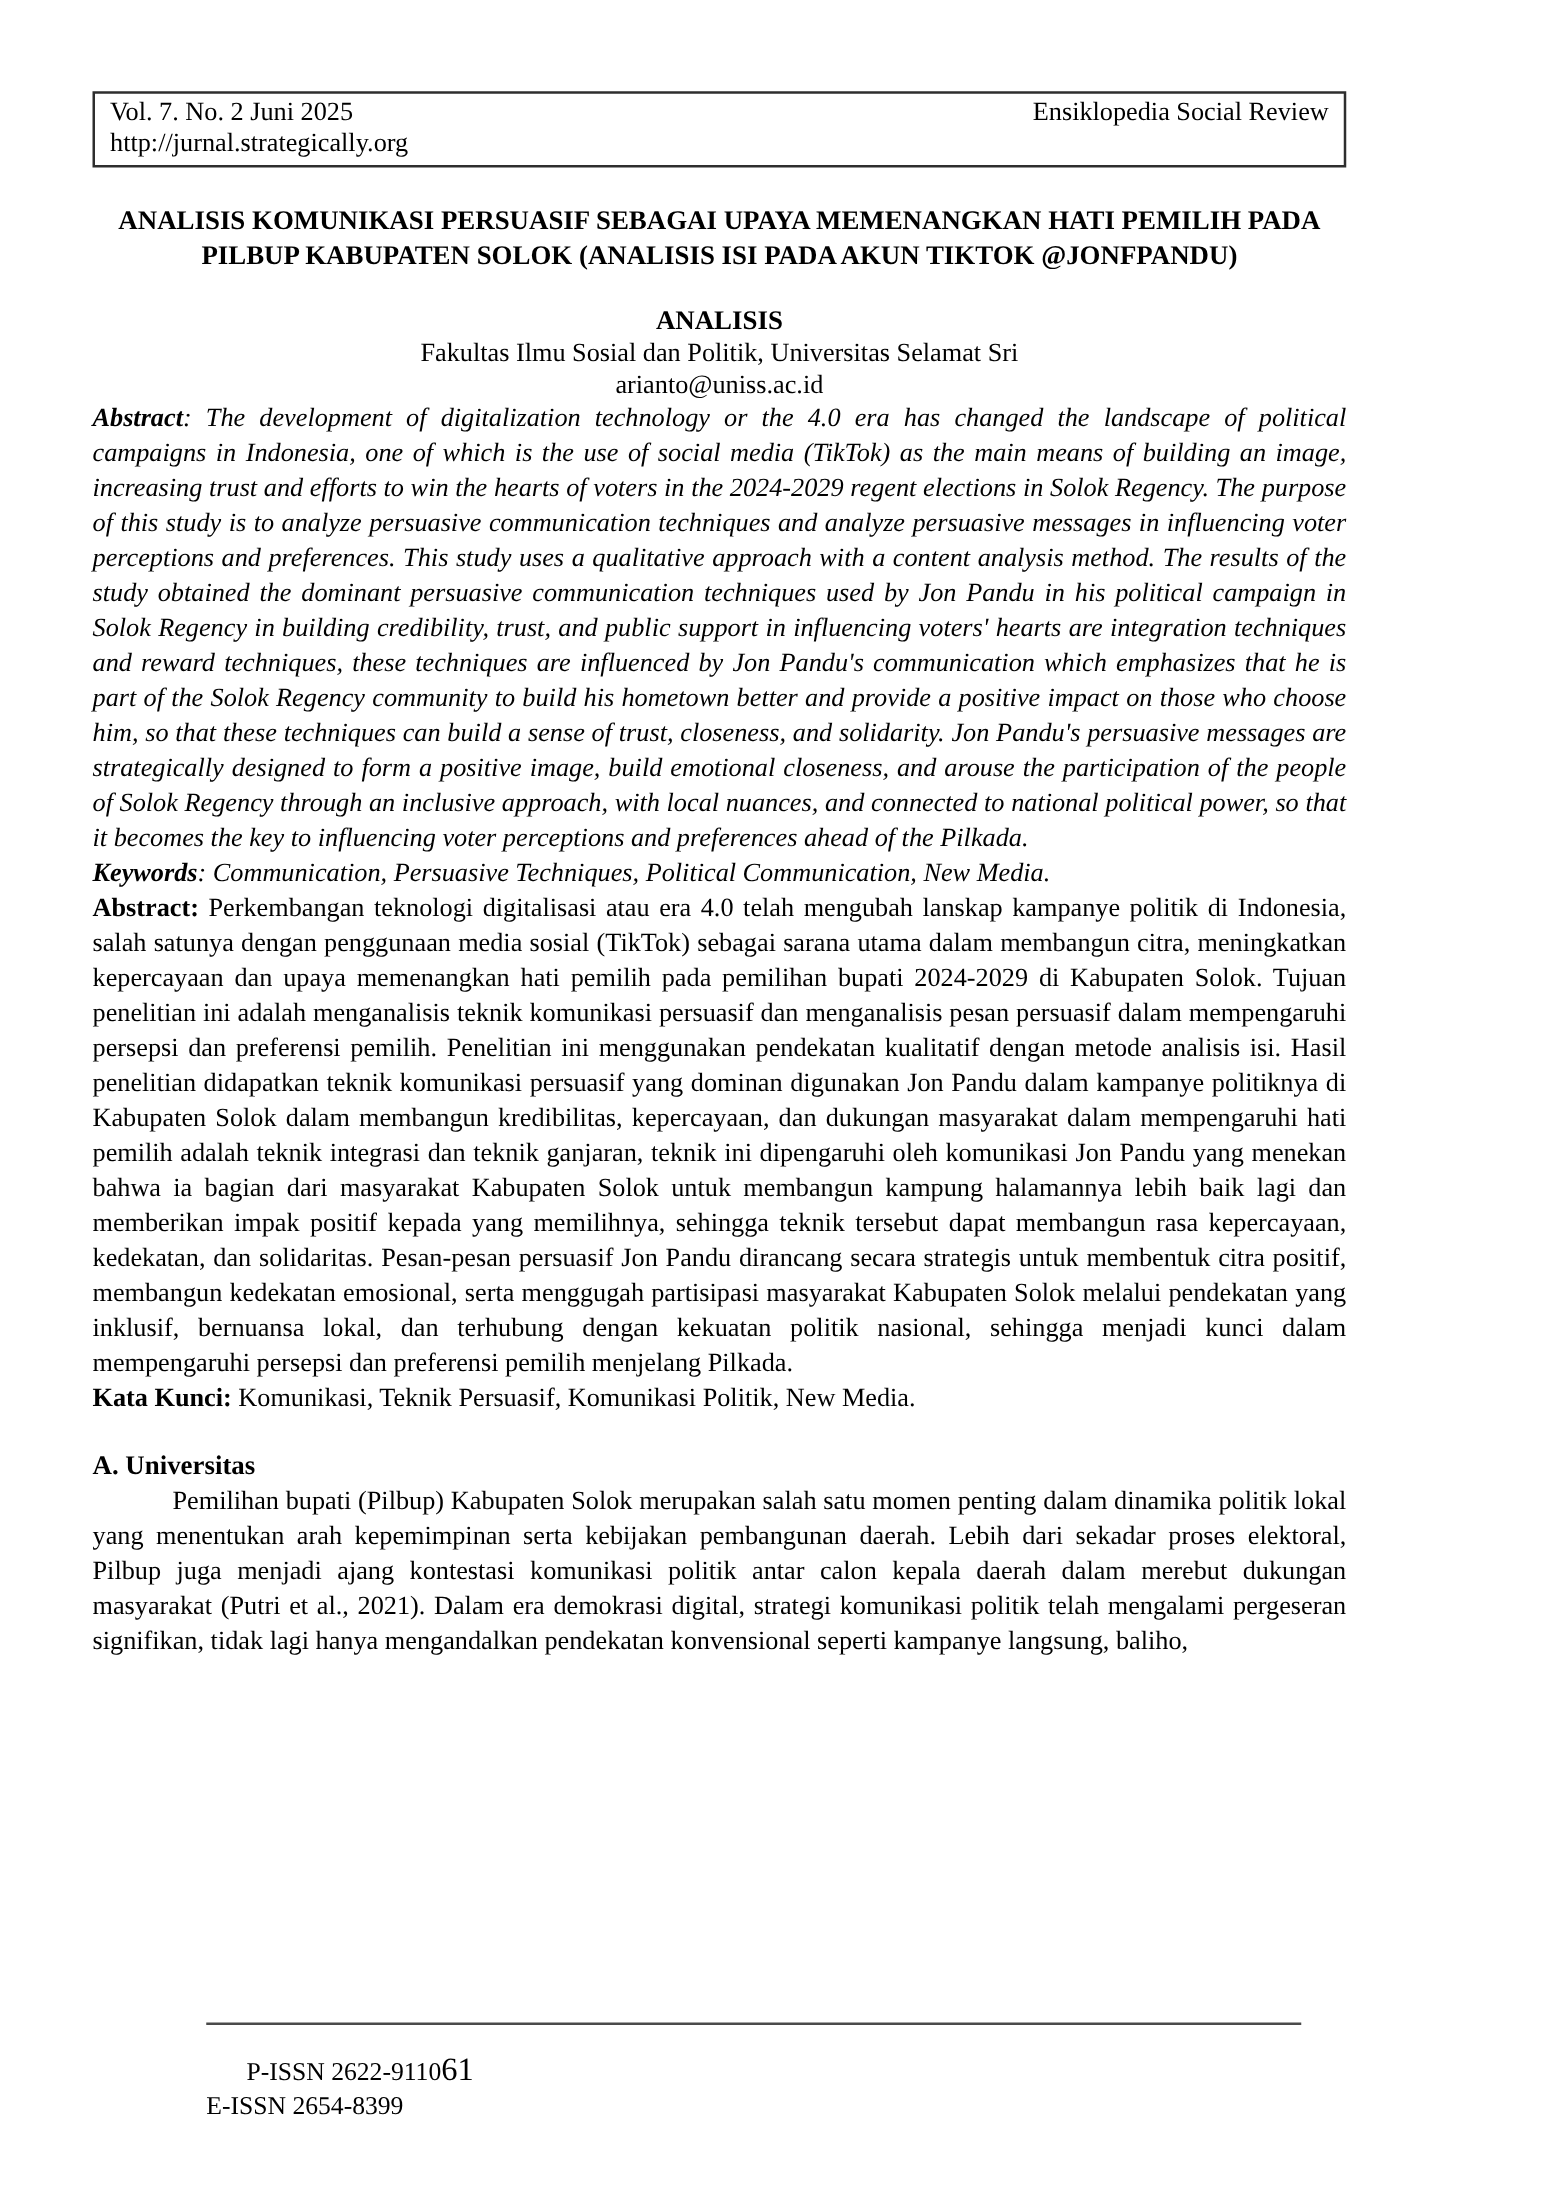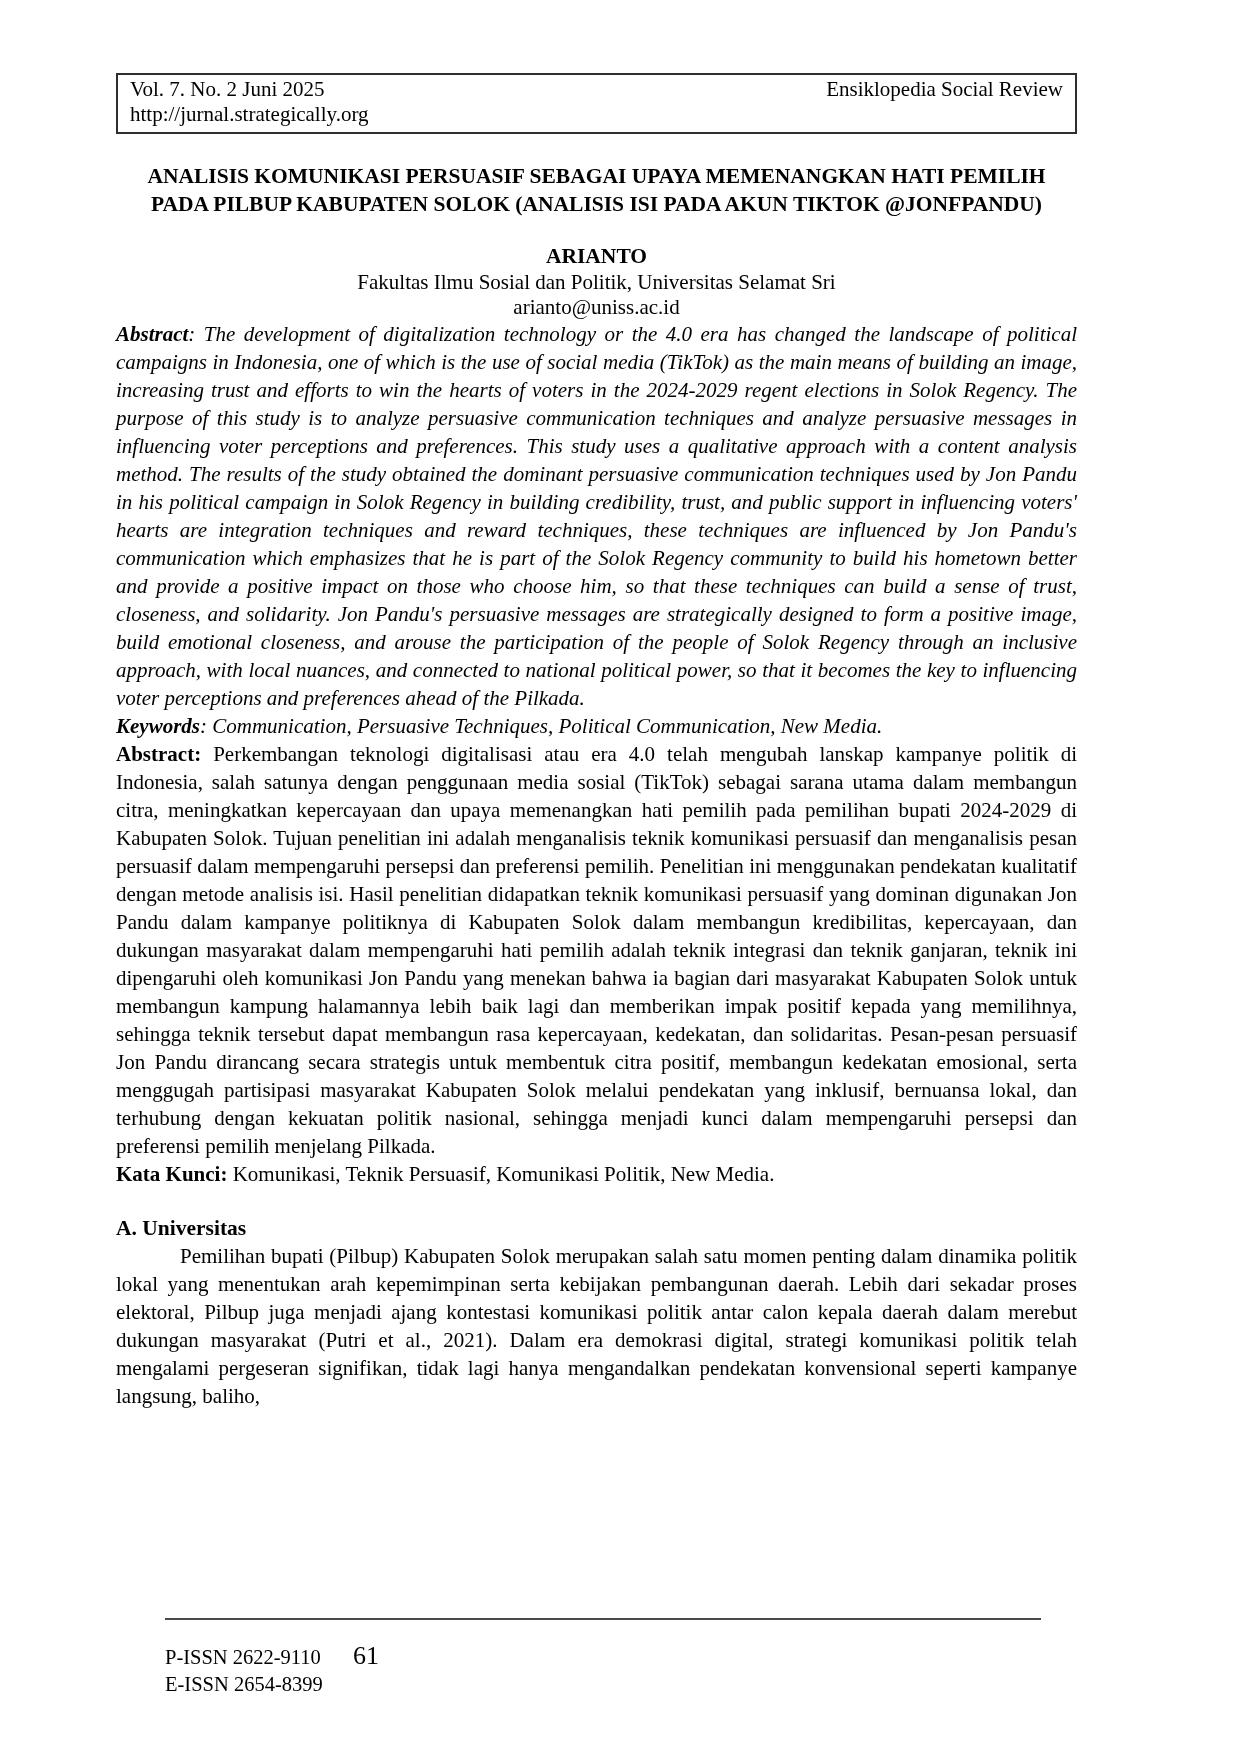--- a/index.html
+++ b/index.html
@@ -4,21 +4,21 @@
 <style>
   * { box-sizing: border-box; }
   html, body { margin: 0; padding: 0; background: #ffffff; }
   .page {
     position: relative;
     width: 1240px;
     height: 1754px;
     background: #ffffff;
     color: #000000;
     font-family: "Liberation Serif", "DejaVu Serif", serif;
-    padding: 73px 163px 0 116px;
+    padding: 73px 163px 0 74px;
     overflow: hidden;
   }
   .header-box {
     border: 2px solid #2e2e2e;
     padding: 2px 12px 5px 12px;
     font-size: 21px;
     line-height: 25px;
   }
   .header-row { display: flex; justify-content: space-between; }
   .article-title {
@@ -57,21 +57,21 @@
   .footer {
     position: absolute;
     left: 165px;
     right: 163px;
     top: 1618px;
     font-size: 20.5px;
     line-height: 26px;
   }
   .footer-rule { height: 2px; background: #4a4a4a; width: 876px; margin-bottom: 3px; }
   .footer-row { display: flex; align-items: baseline; }
-  .footer-pissn { width: 188px; flex: 0 0 auto; }
+  .footer-pissn { width: 188px; flex: 0 0 auto; text-align: right; }
   .footer-publisher { flex: 1 1 auto; }
   .footer-pagenum { flex: 0 0 auto; font-size: 26px; margin-top: 20px; }
   .footer-eissn { margin-top: 1px; }
 </style>
 </head>
 <body>
 
 <div class="page">
 
   <div class="header-box">
@@ -80,21 +80,21 @@
       <span>Ensiklopedia Social Review</span>
     </div>
     <div class="header-row">
       <span>http://jurnal.strategically.org</span>
     </div>
   </div>
 
   <h1 class="article-title">ANALISIS KOMUNIKASI PERSUASIF SEBAGAI UPAYA MEMENANGKAN HATI PEMILIH PADA PILBUP KABUPATEN SOLOK (ANALISIS ISI PADA AKUN TIKTOK @JONFPANDU)</h1>
 
   <div class="author-block">
-    <div class="author-name">ARIANTO</div>
+    <div class="author-name">ANALISIS</div>
     <div>Fakultas Ilmu Sosial dan Politik, Universitas Selamat Sri</div>
     <div>arianto@uniss.ac.id</div>
   </div>
 
   <p class="justified abstract-en"><span class="label">Abstract</span><span>: The development of digitalization technology or the 4.0 era has changed the landscape of political campaigns in Indonesia, one of which is the use of social media (TikTok) as the main means of building an image, increasing trust and efforts to win the hearts of voters in the 2024-2029 regent elections in Solok Regency. The purpose of this study is to analyze persuasive communication techniques and analyze persuasive messages in influencing voter perceptions and preferences. This study uses a qualitative approach with a content analysis method. The results of the study obtained the dominant persuasive communication techniques used by Jon Pandu in his political campaign in Solok Regency in building credibility, trust, and public support in influencing voters' hearts are integration techniques and reward techniques, these techniques are influenced by Jon Pandu's communication which emphasizes that he is part of the Solok Regency community to build his hometown better and provide a positive impact on those who choose him, so that these techniques can build a sense of trust, closeness, and solidarity. Jon Pandu's persuasive messages are strategically designed to form a positive image, build emotional closeness, and arouse the participation of the people of Solok Regency through an inclusive approach, with local nuances, and connected to national political power, so that it becomes the key to influencing voter perceptions and preferences ahead of the Pilkada.</span></p>
 
   <p class="justified keywords-en"><span class="label">Keywords</span><span>: Communication, Persuasive Techniques, Political Communication, New Media.</span></p>
 
   <p class="justified abstract-id"><span class="label">Abstract:</span><span> Perkembangan teknologi digitalisasi atau era 4.0 telah mengubah lanskap kampanye politik di Indonesia, salah satunya dengan penggunaan media sosial (TikTok) sebagai sarana utama dalam membangun citra, meningkatkan kepercayaan dan upaya memenangkan hati pemilih pada pemilihan bupati 2024-2029 di Kabupaten Solok. Tujuan penelitian ini adalah menganalisis teknik komunikasi persuasif dan menganalisis pesan persuasif dalam mempengaruhi persepsi dan preferensi pemilih. Penelitian ini menggunakan pendekatan kualitatif dengan metode analisis isi. Hasil penelitian didapatkan teknik komunikasi persuasif yang dominan digunakan Jon Pandu dalam kampanye politiknya di Kabupaten Solok dalam membangun kredibilitas, kepercayaan, dan dukungan masyarakat dalam mempengaruhi hati pemilih adalah teknik integrasi dan teknik ganjaran, teknik ini dipengaruhi oleh komunikasi Jon Pandu yang menekan bahwa ia bagian dari masyarakat Kabupaten Solok untuk membangun kampung halamannya lebih baik lagi dan memberikan impak positif kepada yang memilihnya, sehingga teknik tersebut dapat membangun rasa kepercayaan, kedekatan, dan solidaritas. Pesan-pesan persuasif Jon Pandu dirancang secara strategis untuk membentuk citra positif, membangun kedekatan emosional, serta menggugah partisipasi masyarakat Kabupaten Solok melalui pendekatan yang inklusif, bernuansa lokal, dan terhubung dengan kekuatan politik nasional, sehingga menjadi kunci dalam mempengaruhi persepsi dan preferensi pemilih menjelang Pilkada.</span></p>
 

